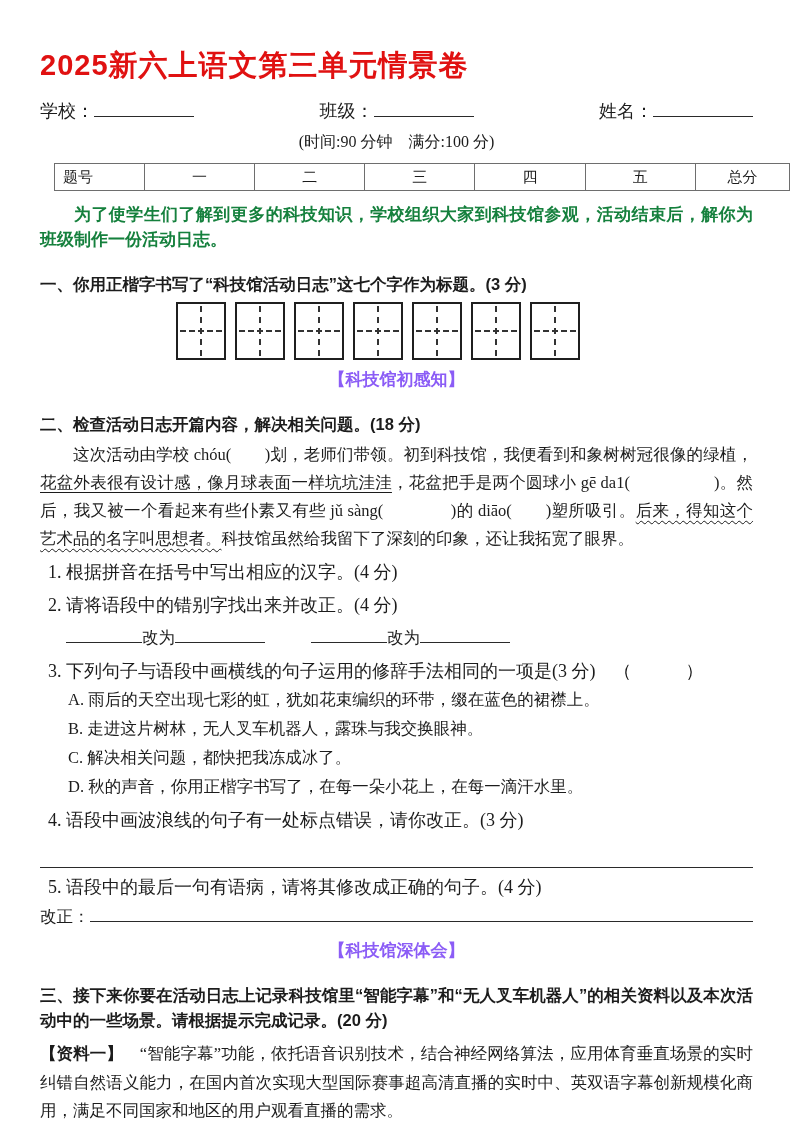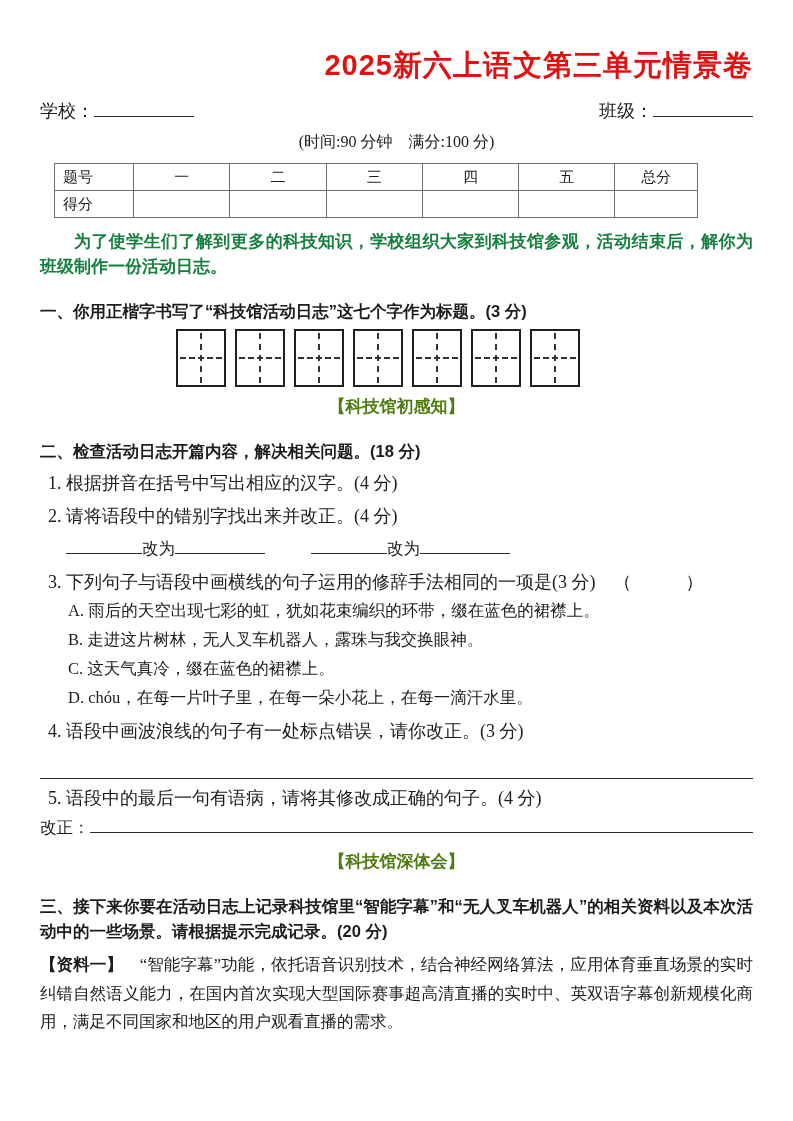--- a/index.html
+++ b/index.html
@@ -3,37 +3,37 @@
 <meta charset="utf-8">
 <style>
   * { margin:0; padding:0; box-sizing:border-box; }
   html,body { background:#ffffff; }
   .page {
     width:793px; height:1121px; margin:0 auto; background:#ffffff;
     font-family:"Liberation Serif","DejaVu Serif",serif;
     color:#1c1c1c; padding:46px 40px 0 40px; overflow:hidden;
   }
   .exam-title {
-    text-align:right; color:#e01111; font-size:29px; font-weight:bold;
+    text-align:left; color:#e01111; font-size:29px; font-weight:bold;
     font-family:"Liberation Sans","DejaVu Sans",sans-serif;
     line-height:38px; letter-spacing:1px;
   }
   .info-row {
     margin-top:14px; display:flex; justify-content:space-between; gap:34px;
     font-size:18px; line-height:26px;
   }
   .info-item { white-space:nowrap; }
   .blank {
     display:inline-block; border-bottom:1.5px solid #2a2a2a;
     height:1.05em; vertical-align:baseline;
   }
   .info-blank { width:100px; }
   .time-line { margin-top:8px; text-align:center; font-size:16px; line-height:20px; }
   table.score-table {
-    border-collapse:collapse; margin:11px 0 0 14px; width:644px;
+    border-collapse:collapse; margin:11px 0 0 14px; width:736px;
     font-size:15px;
   }
   table.score-table td {
     border:1px solid #6e6e6e; height:27px; padding:1px 8px;
   }
   td.cell-left { text-align:left; width:84px; }
   td.cell-mid { text-align:center; width:103px; }
   td.cell-last { text-align:center; width:88px; }
   .intro {
     margin-top:11px; color:#15803d; font-weight:bold; font-size:17px;
@@ -48,21 +48,21 @@
   .grid-box { width:50px; height:58px; border:2px solid #1f1f1f; position:relative; }
   .grid-box::before {
     content:""; position:absolute; left:50%; top:2px; bottom:2px;
     border-left:2px dashed #333; margin-left:-1px;
   }
   .grid-box::after {
     content:""; position:absolute; top:50%; left:2px; right:2px;
     border-top:2px dashed #333; margin-top:-1px;
   }
   .banner {
-    margin-top:8px; text-align:center; color:#4d7c0f; font-weight:bold;
+    margin-top:8px; text-align:center; color:#8b5cf6; font-weight:bold;
     font-size:17px; line-height:24px;
   }
   .passage { margin-top:4px; font-size:16.5px; line-height:28px; text-indent:2em; text-align:justify; }
   .u-line  { text-decoration:underline; text-underline-offset:4px; text-decoration-thickness:1px; }
   .u-wavy  { text-decoration-line:underline; text-decoration-style:wavy; text-decoration-thickness:1px; text-underline-offset:4px; }
   .question { margin-top:5px; font-size:18px; line-height:28px; padding-left:8px; }
   .q2-blanks { margin-top:5px; padding-left:26px; font-size:16.5px; line-height:28px; }
   .q2-blank-a { width:76px; } .q2-blank-b { width:90px; }
   .q2-gap { display:inline-block; width:46px; }
   .option { margin-top:1px; font-size:16.5px; line-height:28px; padding-left:28px; }
@@ -75,43 +75,35 @@
 </head>
 <body>
 
 <div class="page">
 
   <div class="exam-title">2025新六上语文第三单元情景卷</div>
 
   <div class="info-row">
     <span class="info-item"><span>学校：</span><span class="blank info-blank"></span></span>
     <span class="info-item"><span>班级：</span><span class="blank info-blank"></span></span>
+    <span class="info-item"><span>姓名：</span><span class="blank info-blank"></span></span>
   </div>
 
   <div class="time-line">(时间:90 分钟　满分:100 分)</div>
 
   <table class="score-table">
     <tbody>
         <tr>
       <td class="cell-left">题号</td>
       <td class="cell-mid">一</td>
       <td class="cell-mid">二</td>
       <td class="cell-mid">三</td>
       <td class="cell-mid">四</td>
       <td class="cell-mid">五</td>
       <td class="cell-last">总分</td>
-    </tr>
-    <tr>
-      <td class="cell-left">得分</td>
-      <td class="cell-mid"></td>
-      <td class="cell-mid"></td>
-      <td class="cell-mid"></td>
-      <td class="cell-mid"></td>
-      <td class="cell-mid"></td>
-      <td class="cell-last"></td>
     </tr>
   </tbody>
     </table>
 
   <div class="intro">为了使学生们了解到更多的科技知识，学校组织大家到科技馆参观，活动结束后，解你为班级制作一份活动日志。</div>
 
   <div class="section-heading">一、你用正楷字书写了“科技馆活动日志”这七个字作为标题。(3 分)</div>
 
   <div class="grid-row">
     <div class="grid-box"></div>
@@ -120,33 +112,34 @@
     <div class="grid-box"></div>
     <div class="grid-box"></div>
     <div class="grid-box"></div>
     <div class="grid-box"></div>
   </div>
 
   <div class="banner">【科技馆初感知】</div>
 
   <div class="section-heading">二、检查活动日志开篇内容，解决相关问题。(18 分)</div>
 
+  <div class="passage"><span>这次活动由学校 chóu(　　)划，老师们带领。初到科技馆，我便看到和象树树冠很像的绿植，</span><span class="u-line">花盆外表很有设计感，像月球表面一样坑坑洼洼</span><span>，花盆把手是两个圆球小 gē da1(　　　　　)。然后，我又被一个看起来有些仆素又有些 jǔ sàng(　　　　)的 diāo(　　)塑所吸引。</span><span class="u-wavy">后来，得知这个艺术品的名字叫思想者。</span><span>科技馆虽然给我留下了深刻的印象，还让我拓宽了眼界。</span></div>
 
   <div class="question">1. 根据拼音在括号中写出相应的汉字。(4 分)</div>
   <div class="question">2. 请将语段中的错别字找出来并改正。(4 分)</div>
 
   <div class="q2-blanks">
     <span class="blank q2-blank-a"></span><span>改为</span><span class="blank q2-blank-b"></span><span class="q2-gap"></span><span class="blank q2-blank-a"></span><span>改为</span><span class="blank q2-blank-b"></span>
   </div>
 
   <div class="question">3. 下列句子与语段中画横线的句子运用的修辞手法相同的一项是(3 分)　（　　　）</div>
   <div class="option">A. 雨后的天空出现七彩的虹，犹如花束编织的环带，缀在蓝色的裙襟上。</div>
   <div class="option">B. 走进这片树林，无人叉车机器人，露珠与我交换眼神。</div>
-  <div class="option">C. 这天气真冷，缀在蓝色的裙襟上。</div>
-  <div class="option">D. chóu，在每一片叶子里，在每一朵小花上，在每一滴汗水里。</div>
+  <div class="option">C. 解决相关问题，都快把我冻成冰了。</div>
+  <div class="option">D. 秋的声音，你用正楷字书写了，在每一朵小花上，在每一滴汗水里。</div>
 
   <div class="question">4. 语段中画波浪线的句子有一处标点错误，请你改正。(3 分)</div>
   <div class="answer-line"></div>
 
   <div class="question">5. 语段中的最后一句有语病，请将其修改成正确的句子。(4 分)</div>
   <div class="correction-row">
     <span>改正：</span>
     <span class="correction-blank"></span>
   </div>
 

